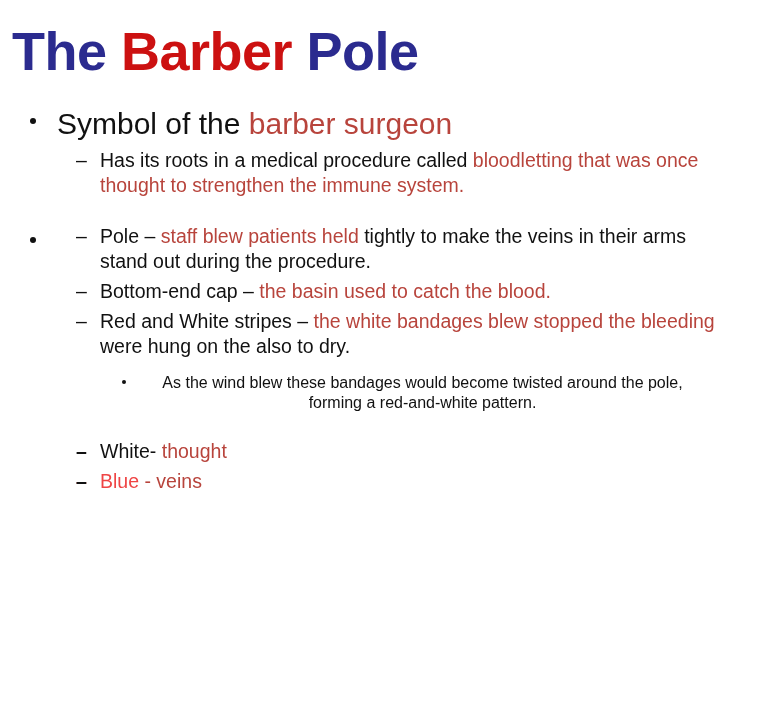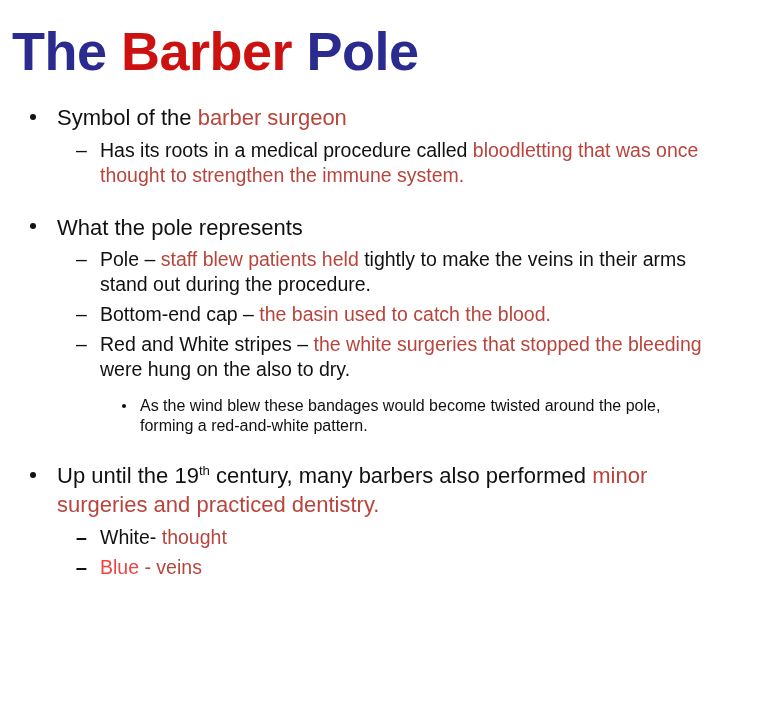--- a/index.html
+++ b/index.html
@@ -47,21 +47,21 @@
 
   .l1, .l2, .l3 {
     position: relative;
     box-sizing: border-box;
   }
 
   
   .l1 {
     padding-left: 57px;
     padding-right: 14px;
-    font-size: 22px;
+    font-size: 30px;
     line-height: 1.30;
     margin-top: 0;
   }
   .l1 > .mk {
     position: absolute;
     left: 30px;
     top: 0.44em;
     width: 6px;
     height: 6px;
     background: #111111;
@@ -95,21 +95,21 @@
     position: absolute;
     left: 122px;
     top: 0.46em;
     width: 4px;
     height: 4px;
     background: #111111;
     border-radius: 50%;
   }
 
   .gap-lg { margin-top: 26px; }
-  .gap-md { margin-top: 14px; }
+  .gap-md { margin-top: 14px; text-align: center; }
   .gap-sm { margin-top: 5px; }
 
   
   .red  { color: #B8443C; }
   .blk-t { color: #111111; }
   .navy { color: #ef4444; }
   .bold { font-weight: normal; }
 
   .l2.bold-row { font-size: 19.5px; font-weight: bold; }
   .l2.bold-row > .mk { font-weight: bold; }
@@ -140,49 +140,44 @@
 
       <div class="l2 gap-sm">
         <span class="mk">–</span>
         <span class="blk-t">Has its roots in a medical procedure called </span><span class="red">bloodletting that was once thought to strengthen the immune system.</span>
       </div>
     </div>
 
     <div class="blk gap-lg">
       <div class="l1">
         <span class="mk"></span>
-        <span class="blk-t">What the pole represents</span>
       </div>
 
       <div class="l2 gap-sm">
         <span class="mk">–</span>
         <span class="blk-t">Pole – </span><span class="red">staff blew patients held</span><span class="blk-t"> tightly to make the veins in their arms stand out during the procedure.</span>
       </div>
 
       <div class="l2 gap-sm">
         <span class="mk">–</span>
         <span class="blk-t">Bottom-end cap – </span><span class="red">the basin used to catch the blood.</span>
       </div>
 
       <div class="l2 gap-sm">
         <span class="mk">–</span>
-        <span class="blk-t">Red and White stripes – </span><span class="red">the white surgeries that stopped the bleeding</span><span class="blk-t"> were hung on the also to dry.</span>
+        <span class="blk-t">Red and White stripes – </span><span class="red">the white bandages blew stopped the bleeding</span><span class="blk-t"> were hung on the also to dry.</span>
       </div>
 
       <div class="l3 gap-md">
         <span class="mk"></span>
         <span class="blk-t">As the wind blew these bandages would become twisted around the pole, forming a red-and-white pattern.</span>
       </div>
     </div>
 
     <div class="blk gap-lg">
-      <div class="l1">
-        <span class="mk"></span>
-        <span class="blk-t">Up until the 19</span><sup class="blk-t">th</sup><span class="blk-t"> century, many barbers also performed </span><span class="red">minor surgeries and practiced dentistry.</span>
-      </div>
 
       <div class="l2 bold-row gap-sm">
         <span class="mk">–</span>
         <span class="blk-t bold">White- </span><span class="red bold">thought</span>
       </div>
 
       <div class="l2 bold-row gap-sm">
         <span class="mk red">–</span>
       </div>
 

